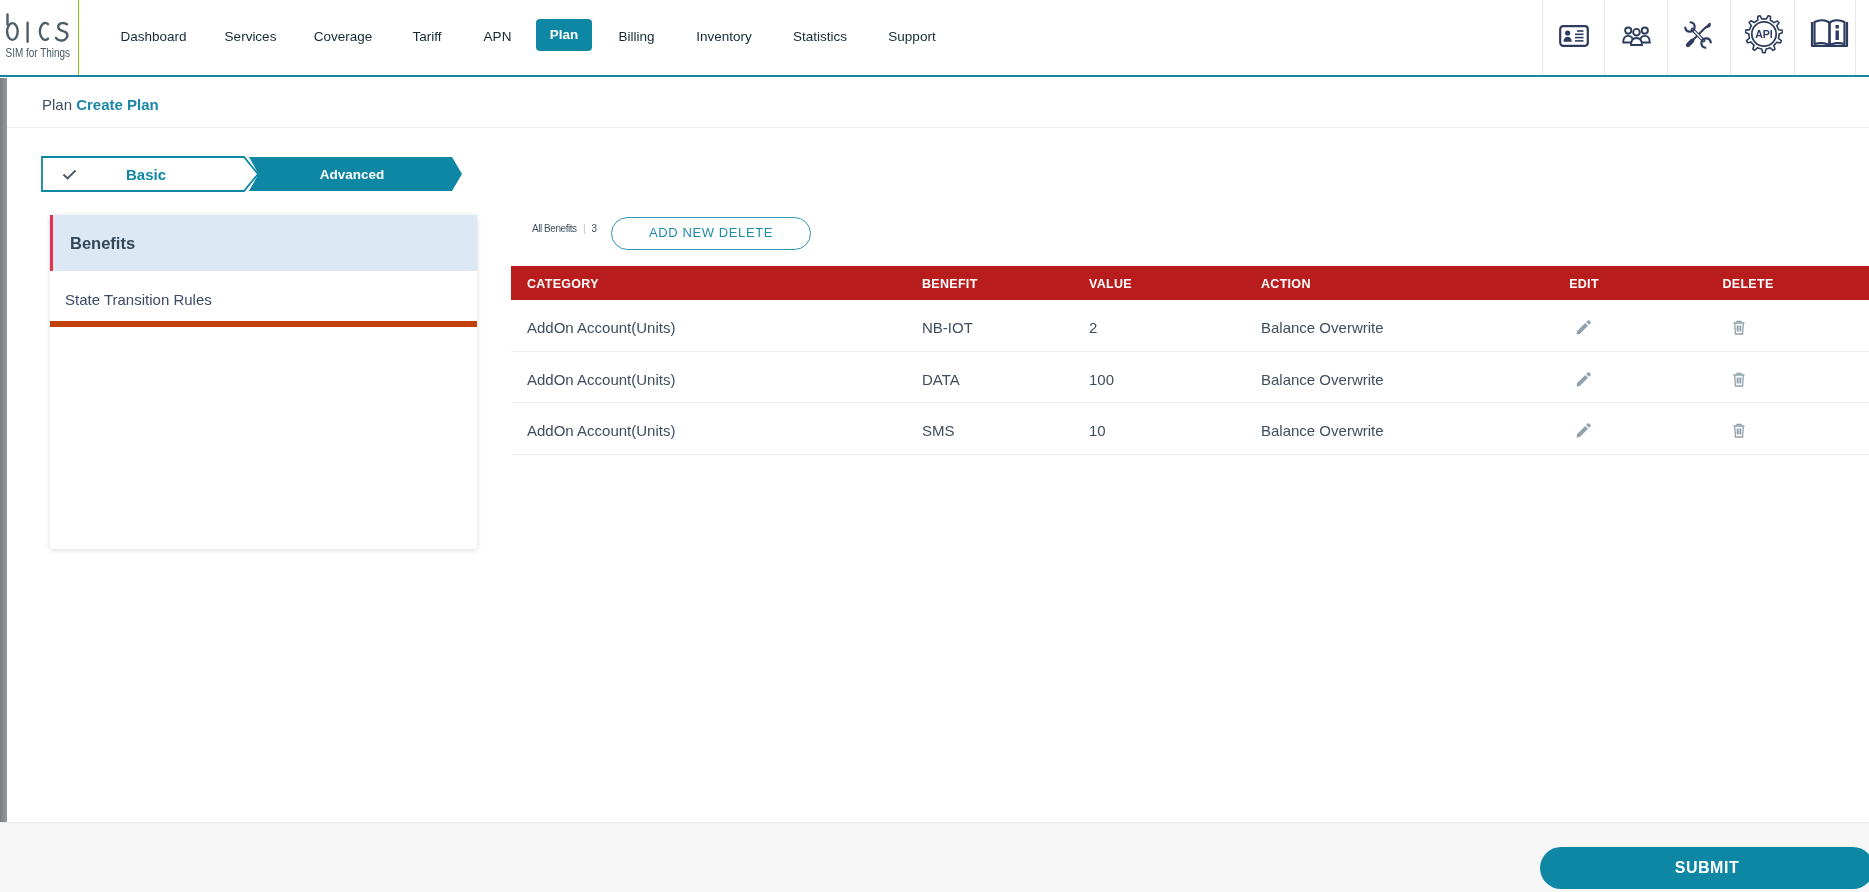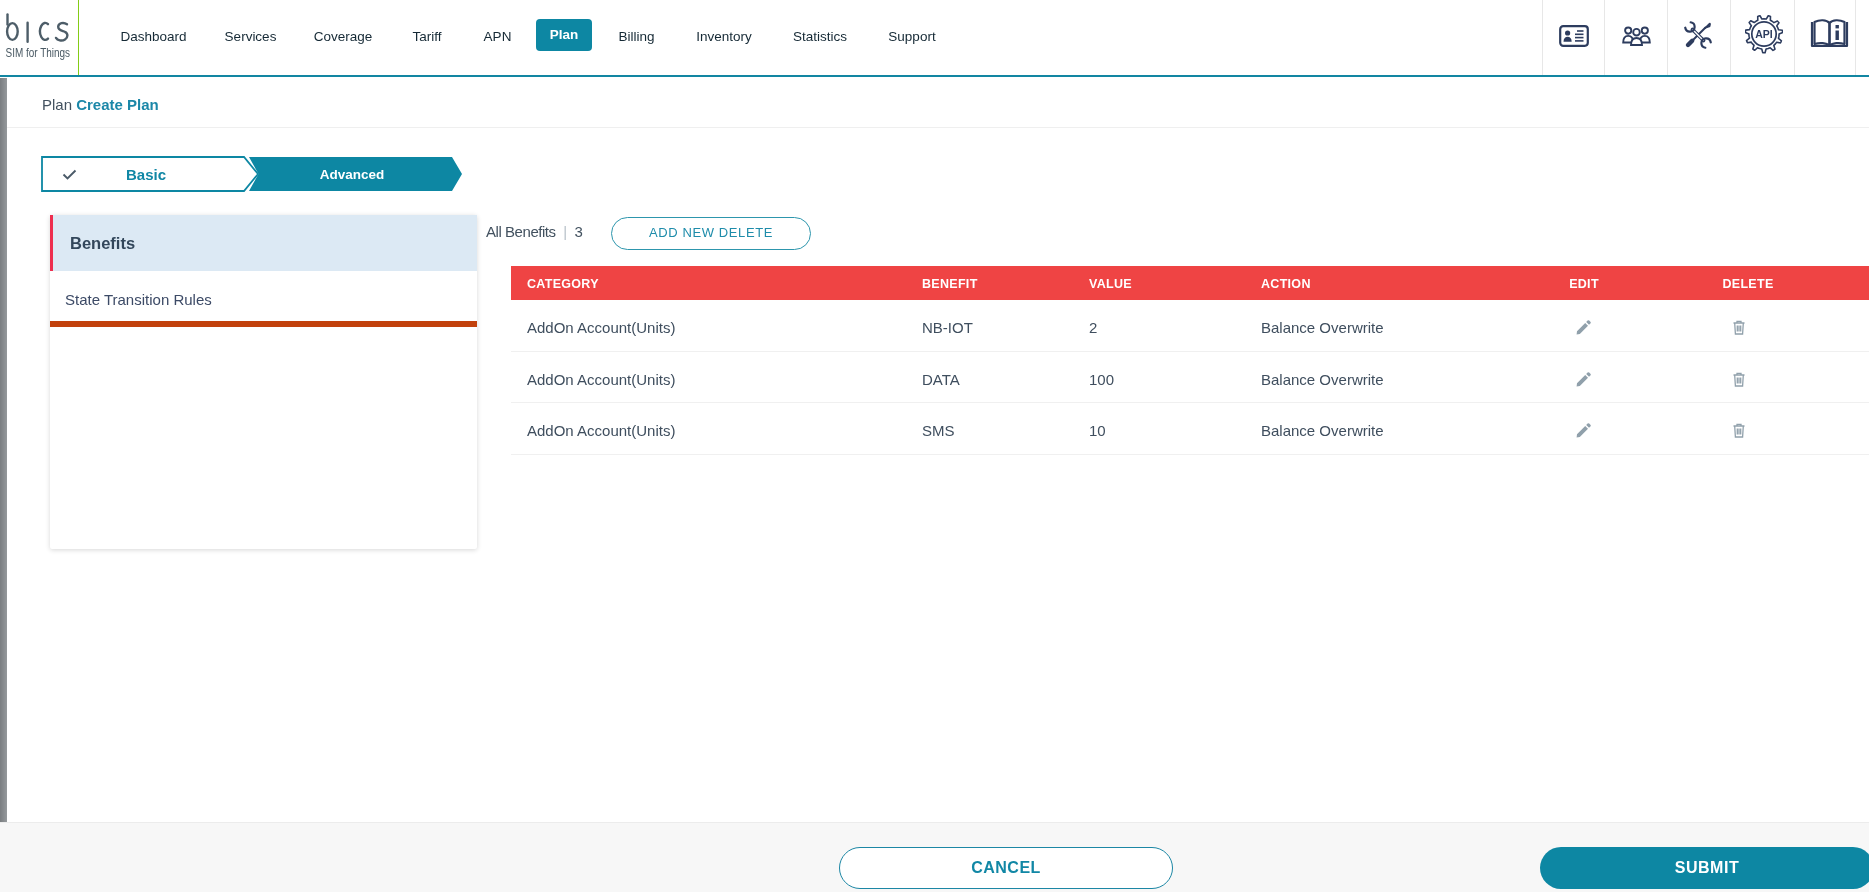--- a/index.html
+++ b/index.html
@@ -23,27 +23,27 @@
 .crumbline { position:absolute; left:7px; top:127px; width:1862px; height:1px; background:#efefef; }
 
 
 .sidecard { position:absolute; left:50px; top:215px; width:427px; height:334px; background:#fff; border-radius:2px; box-shadow:0 1px 5px rgba(0,0,0,0.16); }
 .side-active { position:relative; height:56px; background:#dce9f4; border-left:3px solid #ee2e4e; }
 .side-active span { position:absolute; left:17px; top:19px; font-size:16.5px; font-weight:bold; color:#33475b; }
 .side-item { position:relative; height:56px; border-bottom:6px solid #c2410c; }
 .side-item span { position:absolute; left:15px; top:20px; font-size:15px; color:#3c4a66; }
 
 
-.allb { position:absolute; left:486px; top:223px; font-size:15px; letter-spacing:-0.45px; color:#42515f; }
+.allb { position:absolute; left:532px; top:223px; font-size:10px; letter-spacing:-0.45px; color:#42515f; }
 .allb .bar { color:#b9c2c9; padding:0 4px; }
 .addbtn { position:absolute; left:611px; top:217px; width:200px; height:33px; border:1.5px solid #2d96ad; border-radius:17px; background:#fff; color:#1e8caa; font-size:13px; letter-spacing:0.6px; text-align:center; line-height:30px; }
 
 
 .tbl { position:absolute; left:511px; top:266px; width:1358px; }
-.thead { position:relative; height:34px; background:#ef4444; }
+.thead { position:relative; height:34px; background:#b91c1c; }
 .thead span { position:absolute; top:10.5px; font-size:12.5px; font-weight:bold; color:#fff; letter-spacing:0.3px; }
 .trow { position:relative; height:52px; border-bottom:1px solid #f0f0f0; background:#fff; }
 .trow.r2 { height:51px; }
 .trow span { position:absolute; top:18.5px; font-size:15px; color:#3f4e5e; }
 .c1 { left:16px; } .c2 { left:373px;padding-left:38px; } .c3 { left:578px; } .c4 { left:750px; }
 .c5 { left:1073px; transform:translateX(-50%); }
 .c6 { left:1237px; transform:translateX(-50%); }
 .icon-c5 { position:absolute; left:1072px; top:19.5px; transform:translateX(-50%); }
 .icon-c6 { position:absolute; left:1228px; top:20px; transform:translateX(-50%); }
 
@@ -225,15 +225,14 @@
           <path d="M1 3 h11"></path>
           <path d="M4.5 3 v-1.6 h4 V3"></path>
           <path d="M2.2 3 l0.7 11 h7.2 l0.7-11"></path>
           <path d="M4.8 5.5 v6 M6.5 5.5 v6 M8.2 5.5 v6"></path>
         </g>
       </svg>
   </div>
 </div>
 
 <div class="footer">
-  <div class="fbtn outline" style="left:839px">CANCEL</div>
   <div class="fbtn fill" style="left:1540px">SUBMIT</div>
 </div>
 
 </body></html>

